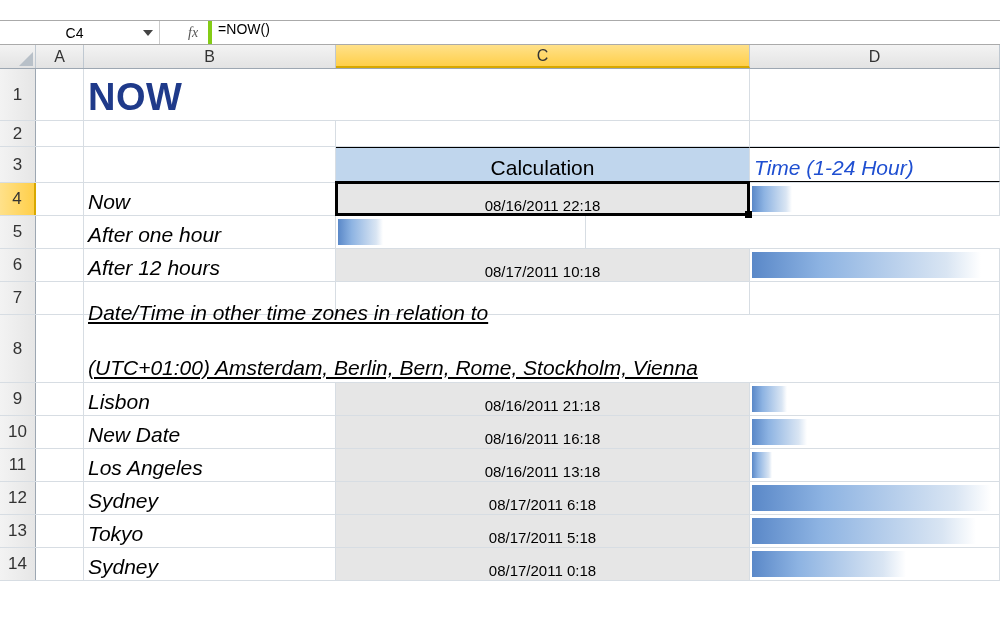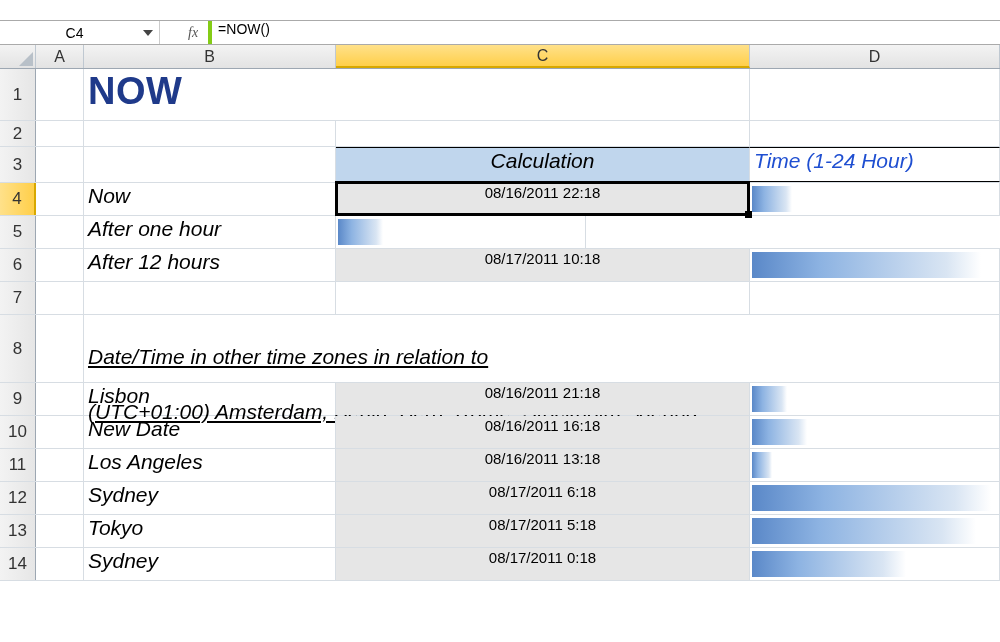--- a/index.html
+++ b/index.html
@@ -102,21 +102,21 @@
   color: #333;
   font-size: 17px;
 }
 .row-head.active {
   background: linear-gradient(to right, #ffe18a, #ffcf4a);
   border-right: 2px solid #d8a800;
 }
 .cell {
   border-right: 1px solid #d7dde3;
   display: flex;
-  align-items: flex-start;
+  align-items: flex-end;
   padding: 1px 4px;
   font-size: 20px;
   min-height: 0;
   position: relative;
 }
 .cell.col-a { width: 48px; }
 .cell.col-b { width: 252px; }
 .cell.col-c { width: 414px; }
 .cell.col-d { width: 250px; }
 
@@ -135,21 +135,20 @@
   color: #1f3a8a;
   letter-spacing: 0.5px;
 }
 
 .calc-header {
   background: #c0d6ed;
   justify-content: center;
   font-size: 21px;
   border-top: 1.5px solid #000;
   border-bottom: 1.5px solid #000;
-  font-style: italic;
 }
 .time-header {
   font-style: italic;
   color: #1f4fd1;
   font-size: 21px;
   border-top: 1.5px solid #000;
   border-bottom: 1.5px solid #000;
   border-right: none;
 }
 

